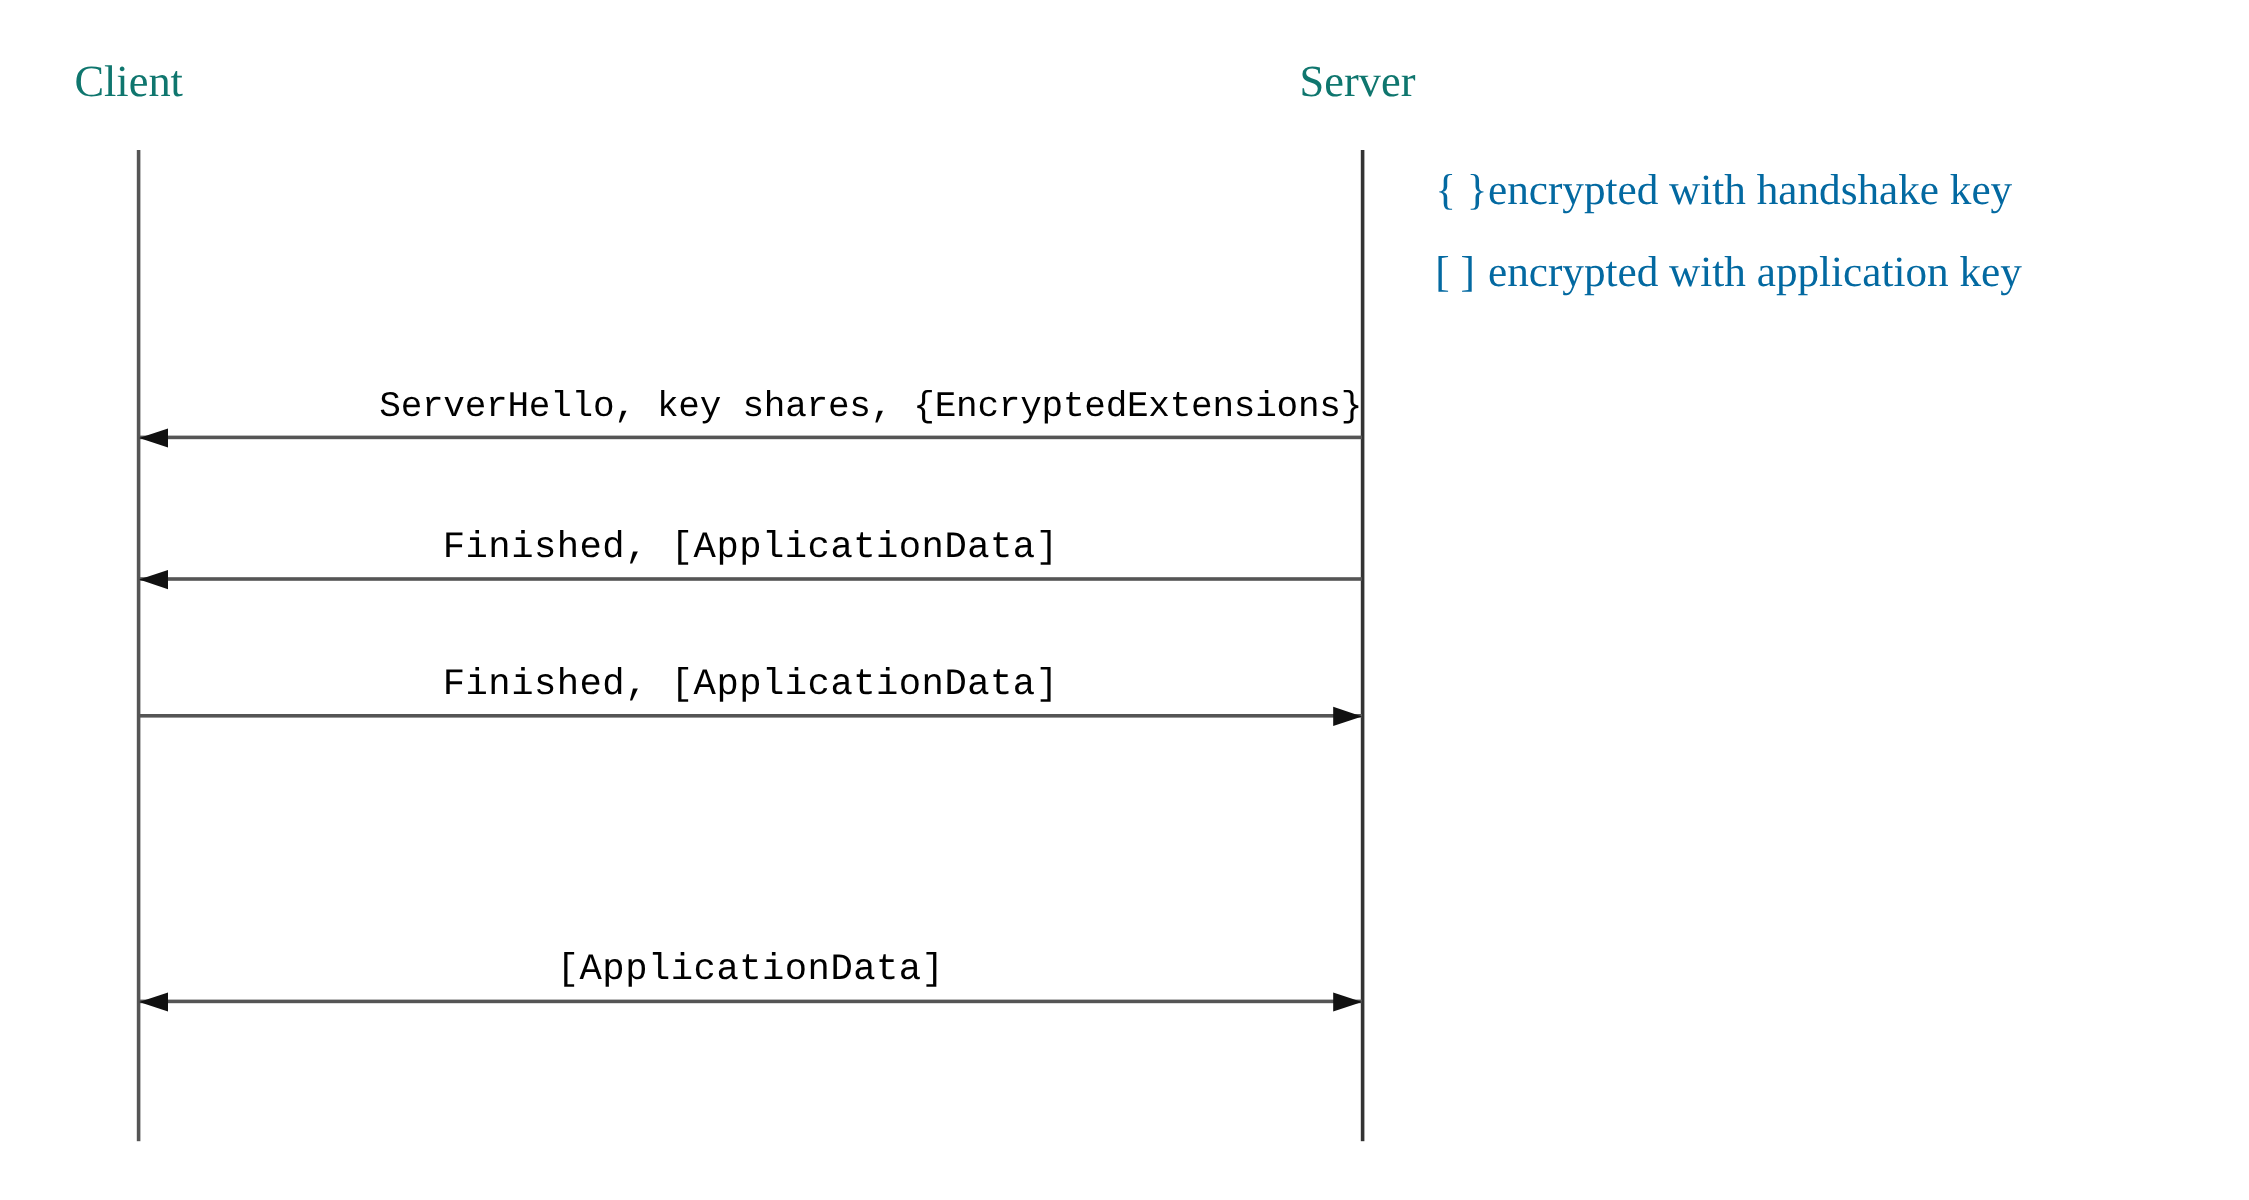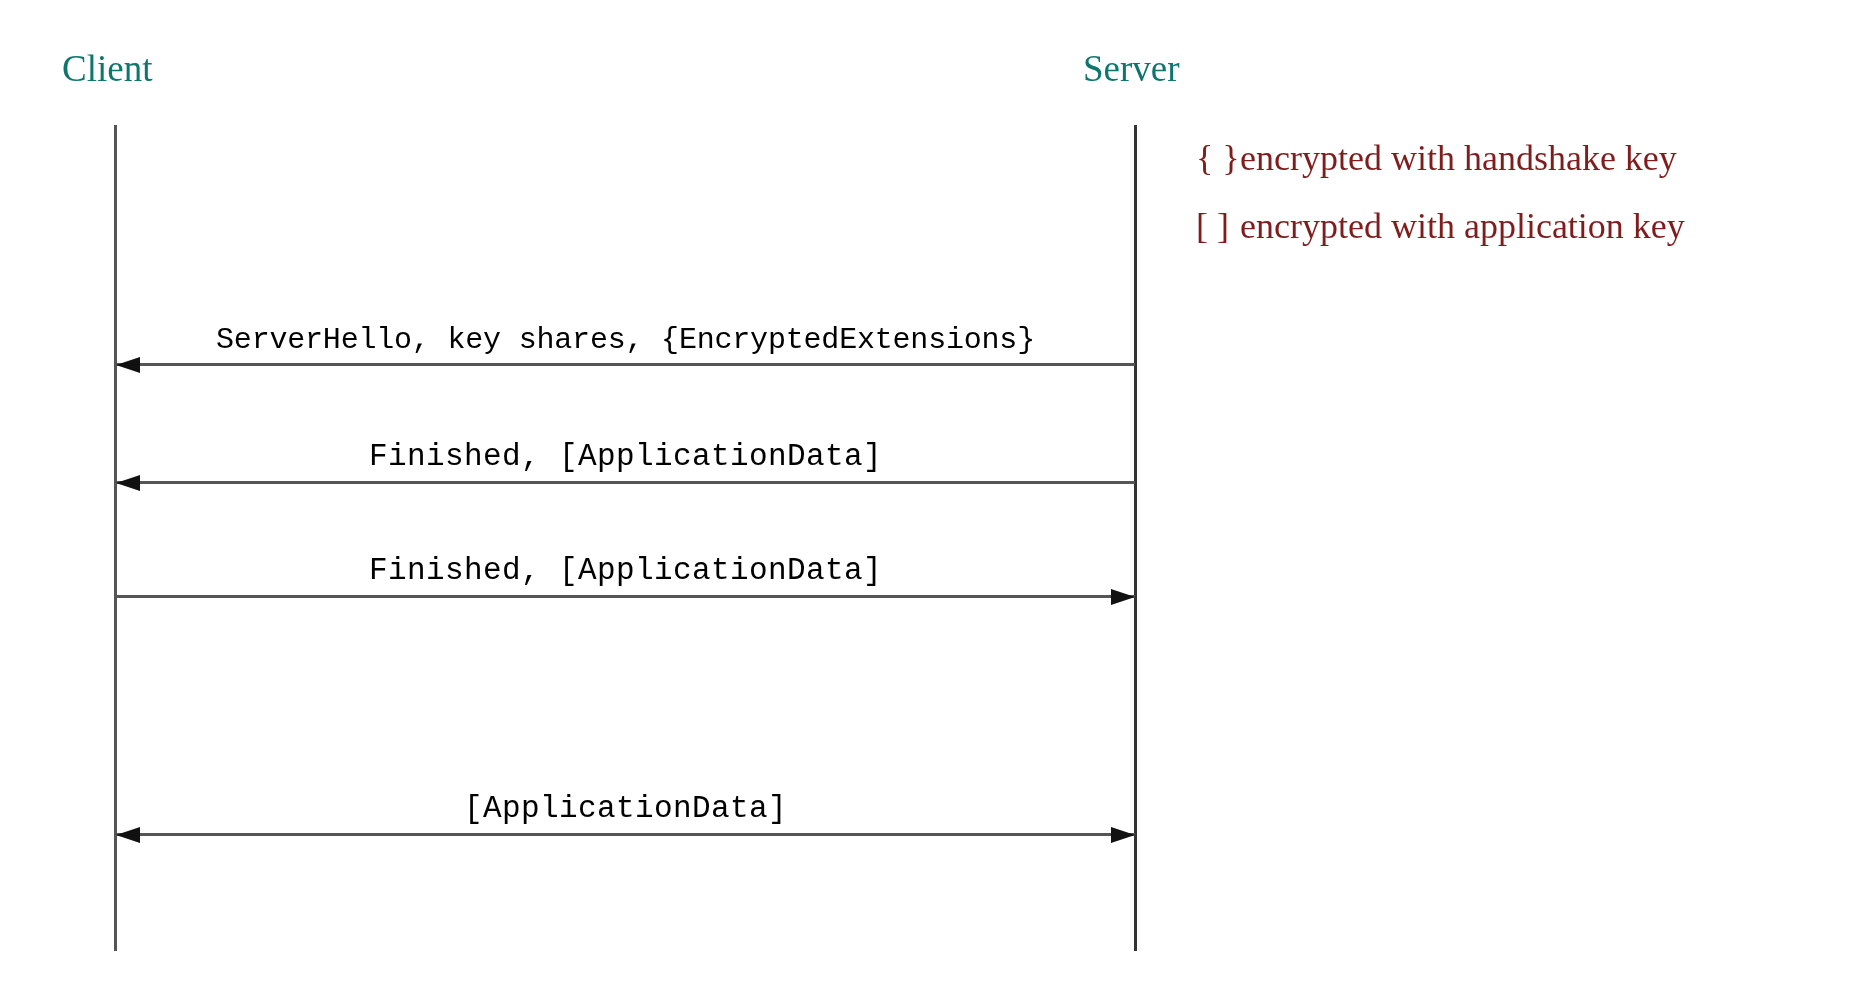--- a/index.html
+++ b/index.html
@@ -55,20 +55,21 @@
     font-family: "Liberation Mono", "DejaVu Sans Mono", monospace;
     font-size: 31px;
     line-height: 1.05;
     letter-spacing: 0.4px;
     white-space: nowrap;
     color: #000000;
   }
   .msg-text.fullspan {
     font-size: 30px;
     letter-spacing: -0.2px;
+    text-align: right;
   }
   .msg-line {
     position: absolute;
     left: 0;
     bottom: 0;
     width: 100%;
     height: 3px;
     background: #555555;
   }
   .arrowhead {
@@ -91,21 +92,21 @@
   
   .legend {
     position: absolute;
     left: 1196px;
     top: 140px;
   }
   .legend-row {
     font-family: "Liberation Serif", "DejaVu Serif", serif;
     font-size: 36px;
     line-height: 1;
-    color: #7f1d1d;
+    color: #0369a1;
     white-space: nowrap;
     margin-bottom: 32px;
   }
   .legend-sym {
     display: inline-block;
     min-width: 44px;
   }
 </style>
 </head>
 <body>

